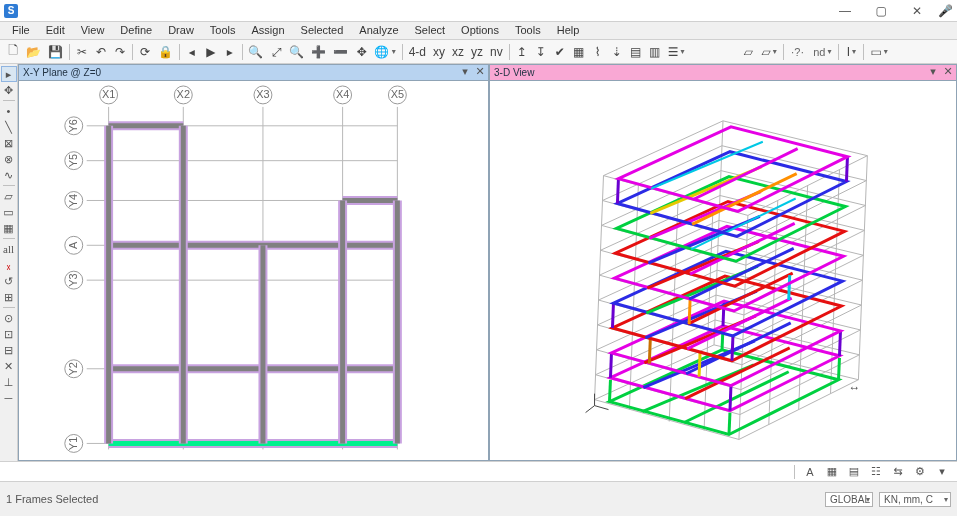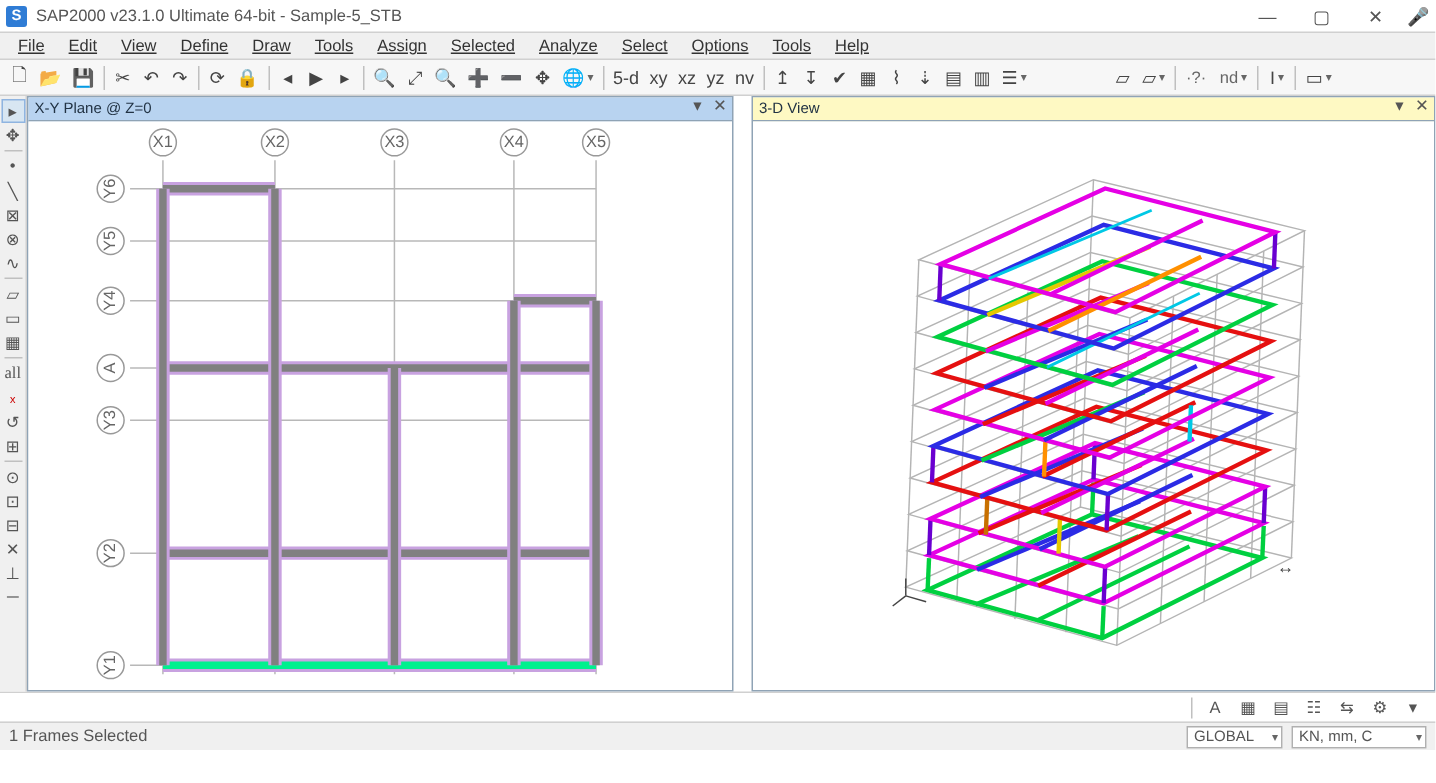--- a/index.html
+++ b/index.html
@@ -6,44 +6,44 @@
   html,body { width:957px; height:522px; overflow:hidden; background:#fff; }
 
   
   .titlebar { height:22px; display:flex; align-items:center; background:#fff; border-bottom:1px solid #d0d0d0; padding:0 4px; font-size:11px; color:#555; }
   .app-icon { width:14px; height:14px; background:#2f7cd5; color:#fff; display:flex; align-items:center; justify-content:center; font-weight:bold; font-size:10px; border-radius:2px; margin-right:6px; }
   .win-controls { margin-left:auto; display:flex; gap:2px; }
   .win-btn { width:34px; height:22px; display:flex; align-items:center; justify-content:center; font-size:12px; color:#555; }
   .mic { margin-left:4px; font-size:12px; color:#555; }
 
   
-  .menubar { height:18px; display:flex; align-items:flex-end; padding:0 4px; background:#f0f0f0; border-bottom:1px solid #d0d0d0; font-size:11px; color:#333;text-decoration:underline; }
+  .menubar { height:18px; display:flex; align-items:flex-start; padding:0 4px; background:#f0f0f0; border-bottom:1px solid #d0d0d0; font-size:11px; color:#333; }
   .menubar span { padding:2px 8px; cursor:default; }
 
   
   .toolbar { height:24px; display:flex; align-items:center; padding:0 4px; background:#f7f7f7; border-bottom:1px solid #d0d0d0; gap:1px; font-size:11px; color:#444; }
   .tbtn { min-width:18px; height:18px; display:flex; align-items:center; justify-content:center; border:1px solid transparent; background:transparent; cursor:pointer; padding:0 2px; font-size:12px; color:#444;}
   .sep { width:1px; height:16px; background:#c0c0c0; margin:0 2px; }
   .toolbar .txt { padding:0 4px; color:#666; }
   .dd { display:flex; align-items:center; }
   .dd::after{ content:'▾'; font-size:8px; margin-left:2px; color:#666; }
 
   
   .main { position:relative; height:397px; display:flex; }
   .left-tools { width:18px; background:#f0f0f0; border-right:1px solid #d0d0d0; display:flex; flex-direction:column; align-items:center; padding-top:2px; gap:0; }
   .lt { width:16px; height:16px; display:flex; align-items:center; justify-content:center; font-size:11px; color:#555; border:1px solid transparent; margin-bottom:0px;}
   .lt.sel { border:1px solid #8fb4e0; background:#d8e6f2; }
   .lt-sep { width:12px; height:1px; background:#c0c0c0; margin:2px 0;}
 
-  .workspace { flex:1; display:flex;gap:12px; }
+  .workspace { flex:1; display:flex; }
   .pane { position:relative; border:1px solid #8fa3b5; display:flex; flex-direction:column; background:#fff; margin:0; }
   .pane-left { width:471px; }
   .pane-right { flex:1; }
 
-  .pane-header { height:16px; background:#fef9c3; border-bottom:1px solid #8fa3b5; display:flex; align-items:center; padding:0 4px; font-size:10px; color:#234; position:relative;}
+  .pane-header { height:16px; background:#f9a8d4; border-bottom:1px solid #8fa3b5; display:flex; align-items:center; padding:0 4px; font-size:10px; color:#234; position:relative;}
   .pane-header.active { background:#b8d3f0; }
   .ph-btns { position:absolute; right:2px; top:0; display:flex; gap:3px; font-size:11px; color:#555;}
   .ph-btn { width:12px; height:12px; line-height:12px; text-align:center; cursor:pointer;}
   .pane-body { flex:1; position:relative; overflow:hidden; background:#fff; }
 
   
   .plan-svg { position:absolute; inset:0; }
   .grid-lab { font-size:11px; fill:#666; text-anchor:middle; dominant-baseline:middle; }
   .grid-circle { fill:#fff; stroke:#999; stroke-width:1; }
   .grid-line { stroke:#b8b8b8; stroke-width:1; }
@@ -63,31 +63,30 @@
   .bm-c { stroke:#00c8e5; stroke-width:2; }
   .bm-y { stroke:#e5c800; stroke-width:3; }
   .bm-or{ stroke:#ff9000; stroke-width:3; }
   .col  { stroke-width:3; }
 
   
   .display-opts { height:20px; border-top:1px solid #d0d0d0; background:#fff; display:flex; align-items:center; justify-content:flex-end; padding:0 6px; gap:4px; font-size:11px; color:#555;}
   .display-opts .ob { width:18px; height:16px; display:flex; align-items:center; justify-content:center; border:1px solid transparent;}
   .display-opts .vsep{ width:1px; height:14px; background:#c0c0c0; margin:0 2px;}
 
-  .statusbar { height:19px; background:#f0f0f0; border-top:1px solid #d0d0d0; display:flex; align-items:center; padding:1px 6px; font-size:11px; color:#555;}
+  .statusbar { height:19px; background:#f0f0f0; border-top:1px solid #d0d0d0; display:flex; align-items:center; padding:17px 6px; font-size:11px; color:#555;}
   .statusbar .right { margin-left:auto; display:flex; align-items:center; gap:6px;}
   .combo { border:1px solid #b0b0b0; background:#fff; height:15px; padding:0 14px 0 4px; font-size:10px; color:#555; position:relative; display:inline-flex; align-items:center;}
   .combo::after{ content:'▾'; position:absolute; right:2px; font-size:8px; color:#666;}
 </style>
 </head>
 <body>
 
 <div class="titlebar">
   <div class="app-icon">S</div>
-  <span>SAP2000 v23.1.0 Ultimate 64-bit - Sample-5_STB</span>
   <div class="win-controls">
     <div class="win-btn">—</div>
     <div class="win-btn">▢</div>
     <div class="win-btn close">✕</div>
   </div>
   <div class="mic">🎤</div>
 </div>
 
 <div class="menubar">
   <span>File</span>
@@ -122,21 +121,21 @@
   <button class="tbtn">▸</button>
   <div class="sep"></div>
   <button class="tbtn">🔍</button>
   <button class="tbtn">⤢</button>
   <button class="tbtn">🔍</button>
   <button class="tbtn">➕</button>
   <button class="tbtn">➖</button>
   <button class="tbtn">✥</button>
   <button class="tbtn dd">🌐</button>
   <div class="sep"></div>
-  <button class="tbtn">5-d</button>
+  <button class="tbtn">4-d</button>
   <button class="tbtn">xy</button>
   <button class="tbtn">xz</button>
   <button class="tbtn">yz</button>
   <button class="tbtn">nv</button>
   <div class="sep"></div>
   <button class="tbtn">↥</button>
   <button class="tbtn">↧</button>
   <button class="tbtn">✔</button>
   <button class="tbtn">▦</button>
   <button class="tbtn">⌇</button>
@@ -415,16 +414,16 @@
   <div class="ob">▤</div>
   <div class="ob">☷</div>
   <div class="ob">⇆</div>
   <div class="ob">⚙</div>
   <div class="ob">▾</div>
 </div>
 
 <div class="statusbar">
   <span>1 Frames Selected</span>
   <div class="right">
-    <span class="combo" style="width:64px;text-align:center;">GLOBAL</span>
-    <span class="combo" style="width:90px;">KN, mm, C</span>
+    <span class="combo" style="width:48px;text-align:center;">GLOBAL</span>
+    <span class="combo" style="width:72px;">KN, mm, C</span>
   </div>
 </div>
 
 </body></html>

